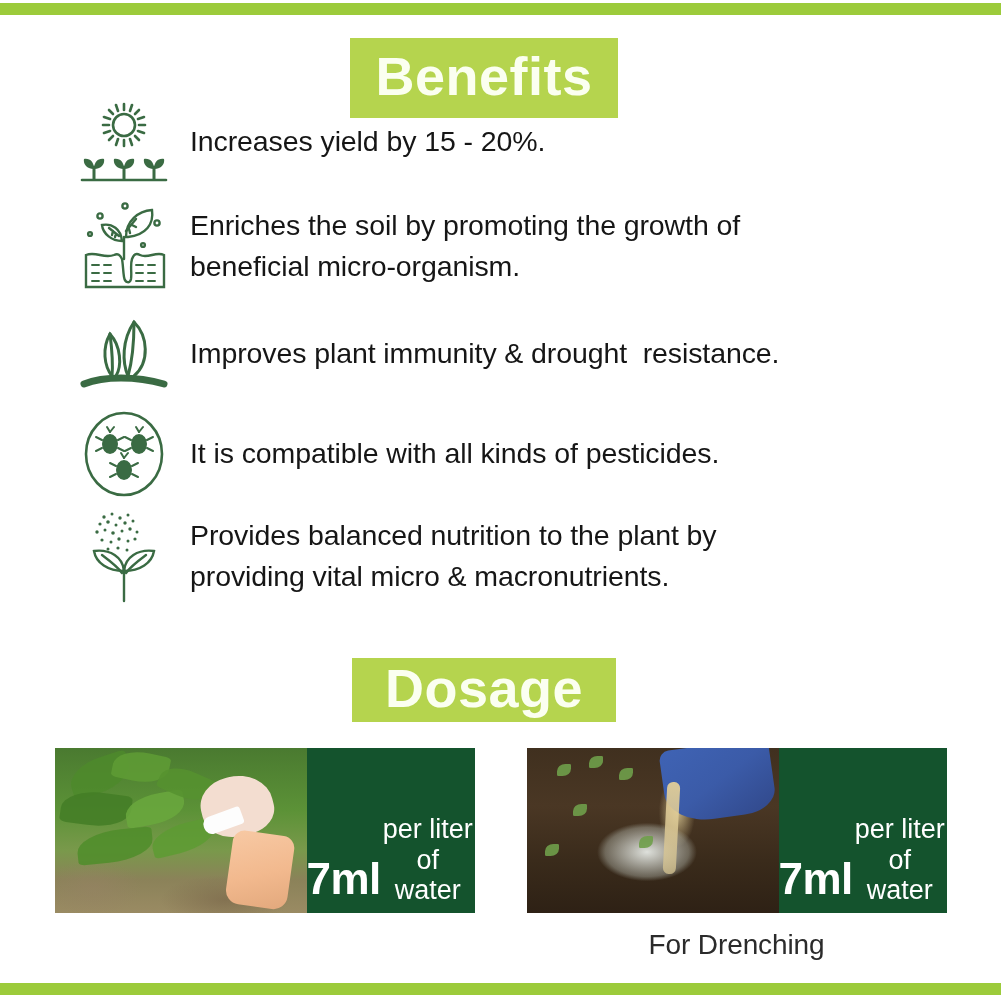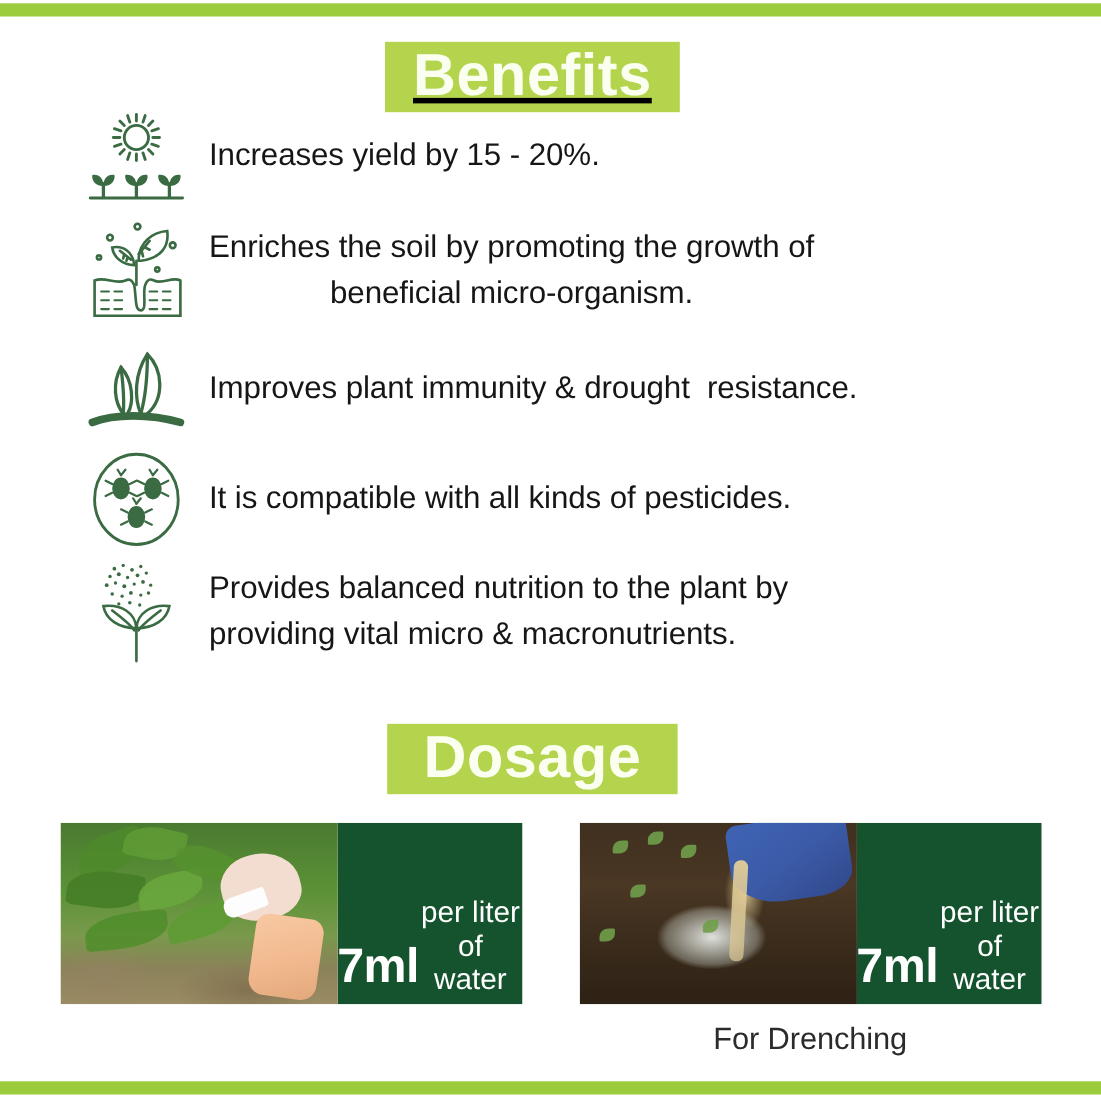--- a/index.html
+++ b/index.html
@@ -48,22 +48,21 @@
     font-size: 54px;
     font-weight: bold;
     letter-spacing: 0.5px;
     line-height: 1;
     padding-bottom: 4px;
   }
   #benefits-banner {
     left: 350px;
     top: 38px;
     width: 268px;
-    height: 64px;
-    text-decoration: underline;
+    height: 80px;
   }
   #dosage-banner {
     left: 352px;
     top: 658px;
     width: 264px;
     height: 64px;
   }
 
   
   .benefits-list {
@@ -100,21 +99,21 @@
     display: flex;
     align-items: center;
     min-height: 92px;
   }
   .benefit-row.row-1 .benefit-text,
   .benefit-row.row-3 .benefit-text,
   .benefit-row.row-4 .benefit-text { align-items: center; }
 
   
   .benefit-row.row-0 { margin-bottom: 12px; }
-  .benefit-row.row-1 { margin-bottom: 16px; text-align: center; }
+  .benefit-row.row-1 { margin-bottom: 16px; }
   .benefit-row.row-2 { margin-bottom: 8px; }
   .benefit-row.row-3 { margin-bottom: 10px; }
   .benefit-row.row-4 { margin-bottom: 0; }
 
   
   .dosage-area {
     position: absolute;
     left: 0;
     top: 748px;
     width: 1001px;

